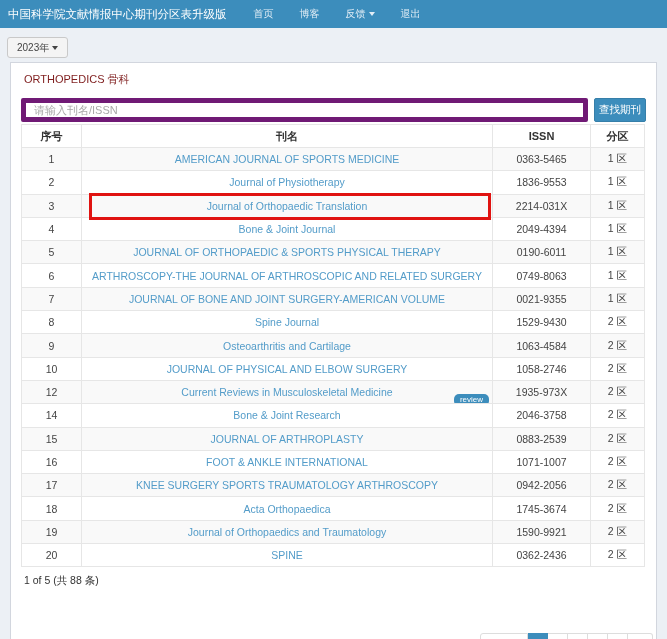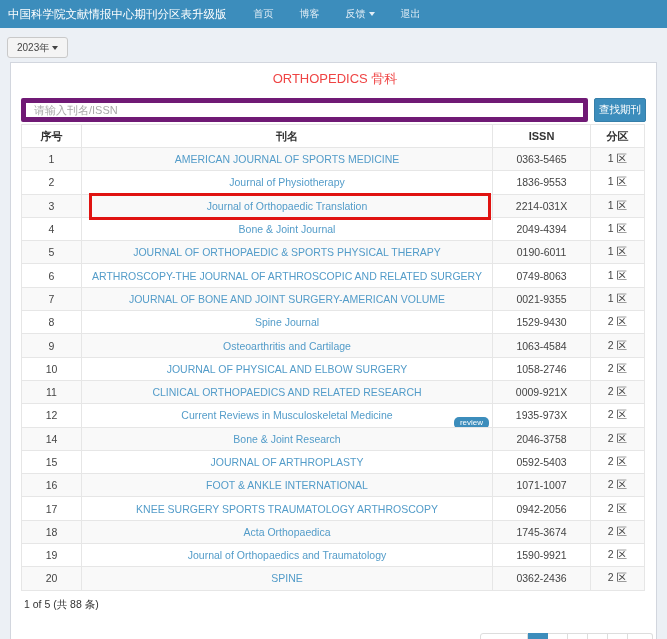--- a/index.html
+++ b/index.html
@@ -29,21 +29,21 @@
   .year-btn {
     position:absolute; left:7px; top:37px; height:21px; padding:0 9px;
     background:#f4f4f4; border:1px solid #c9c9c9; border-radius:3px;
     font-size:10px; color:#444; display:flex; align-items:center; cursor:pointer;
   }
   
   .panel {
     position:absolute; left:10px; top:62px; width:647px; height:700px;
     background:#fff; border:1px solid #d2d6de; padding:8px 10px 0 10px;
   }
-  .panel-heading { font-size:13px; color:#ef4444; line-height:16px; padding-left:3px;text-align:center; }
+  .panel-heading { font-size:11px; color:#7f1d1d; line-height:16px; padding-left:3px; }
   
   .search-row { display:flex; margin-top:11px; height:24px; }
   .search-input {
     flex:1; height:24px; border:5px solid #701a75; border-radius:2px;
     font-size:11px; padding:0 8px; color:#333; outline:none;
     font-family:"Liberation Sans","DejaVu Sans",sans-serif;
   }
   .search-input::placeholder { color:#a9a9a9; }
   .search-btn {
     width:52px; height:24px; margin-left:6px; border:1px solid #367fa9; border-radius:2px;
@@ -214,28 +214,20 @@
 
   <tr>
     <td>10</td>
     <td class="name-cell">
       <a class="jlink">JOURNAL OF PHYSICAL AND ELBOW SURGERY</a>
     </td>
     <td>1058-2746</td>
     <td>2 区</td>
   </tr>
 
-  <tr>
-    <td>11</td>
-    <td class="name-cell">
-      <a class="jlink">CLINICAL ORTHOPAEDICS AND RELATED RESEARCH</a>
-    </td>
-    <td>0009-921X</td>
-    <td>2 区</td>
-  </tr>
 
   <tr>
     <td>12</td>
     <td class="name-cell">
       <a class="jlink">Current Reviews in Musculoskeletal Medicine</a>
     <span class="review-badge">review</span></td>
     <td>1935-973X</td>
     <td>2 区</td>
   </tr>
 
@@ -247,21 +239,21 @@
     </td>
     <td>2046-3758</td>
     <td>2 区</td>
   </tr>
 
   <tr>
     <td>15</td>
     <td class="name-cell">
       <a class="jlink">JOURNAL OF ARTHROPLASTY</a>
     </td>
-    <td>0592-5403</td>
+    <td>0883-2539</td>
     <td>2 区</td>
   </tr>
 
   <tr>
     <td>16</td>
     <td class="name-cell">
       <a class="jlink">FOOT &amp; ANKLE INTERNATIONAL</a>
     </td>
     <td>1071-1007</td>
     <td>2 区</td>

